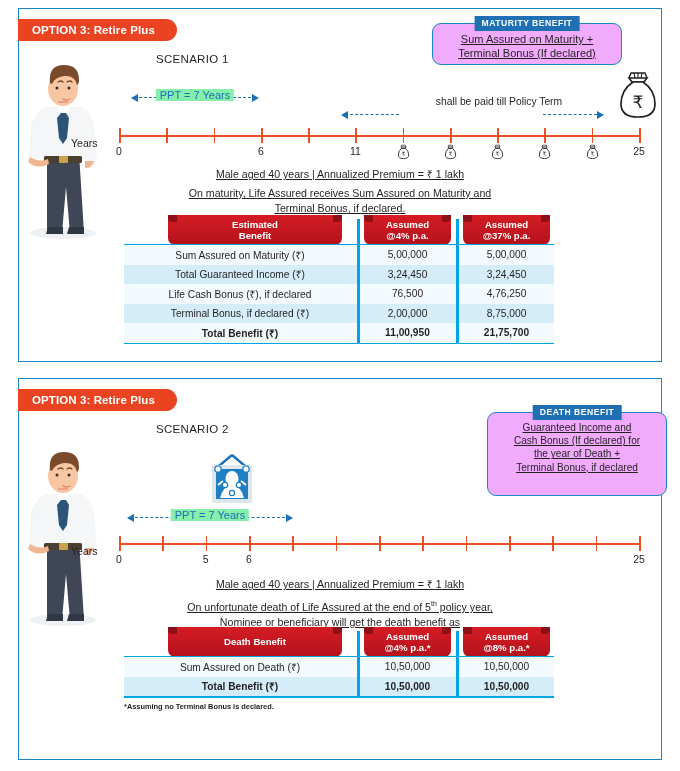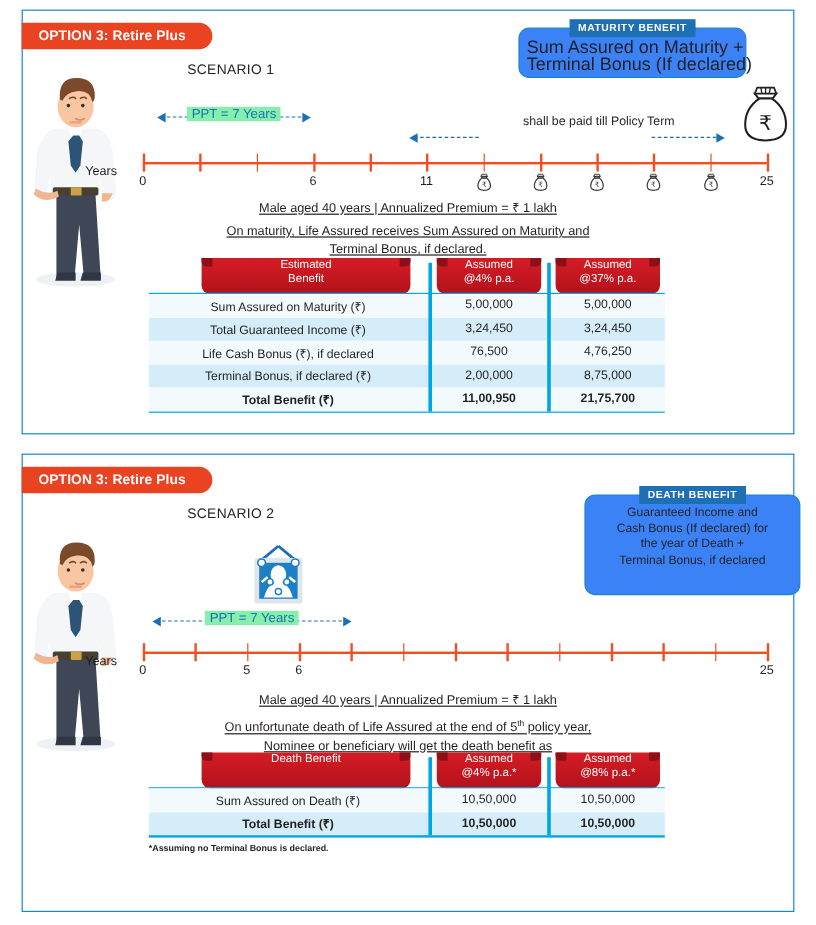--- a/index.html
+++ b/index.html
@@ -10,21 +10,21 @@
   #panel2{top:378px;height:382px;}
 
   .opt-badge{position:absolute;left:-1px;top:10px;background:#ea4322;color:#fff;font-size:11.5px;font-weight:bold;
     padding:5px 22px 5px 14px;border-radius:0 13px 13px 0;letter-spacing:.1px;white-space:nowrap;}
 
   .scenario{position:absolute;font-size:11.5px;color:#231f20;letter-spacing:.3px;white-space:nowrap;}
 
   
   .person{position:absolute;width:92px;height:182px;}
   
-  .callout{position:absolute;border:1.4px solid #1b86c8;border-radius:9px;box-sizing:border-box;background:#3b82f6;}
+  .callout{position:absolute;border:1.4px solid #1b86c8;border-radius:9px;box-sizing:border-box;background:#f0abfc;text-decoration:underline;}
   .callout-tab{position:absolute;top:-8px;left:50%;transform:translateX(-50%);background:#1f6fb5;color:#fff;
     font-size:8.6px;font-weight:bold;letter-spacing:.5px;padding:2px 7px 2.5px;white-space:nowrap;}
   .callout-body{text-align:center;color:#231f20;padding:0 6px;box-sizing:border-box;}
   .callout-body div{white-space:nowrap;}
 
   
   .tl{position:absolute;}
   .tl-axis{position:absolute;left:0;top:0;height:1.7px;background:#f04e23;width:100%;}
   .tick{position:absolute;width:1.7px;background:#f04e23;top:-7px;height:15px;}
   .tl-label{position:absolute;font-size:10.5px;color:#231f20;top:10px;transform:translateX(-50%);white-space:nowrap;}
@@ -41,22 +41,22 @@
   .paid-arrow{position:absolute;top:0;height:0;border-top:1.4px dashed #1b6fb8;}
 
   .desc{position:absolute;text-align:center;font-size:10.6px;line-height:15px;color:#231f20;width:100%;text-decoration:underline;}
   .desc div{white-space:nowrap;}
   sup{font-size:7px;}
 
   
   .tbl{position:absolute;}
   .thead{position:relative;height:30px;}
   .tab{position:absolute;top:0;height:30px;background:linear-gradient(#d51c24,#b3121c);
-    border-radius:0 0 7px 7px;color:#fff;font-size:9.6px;font-weight:normal;text-align:center;
-    display:flex;justify-content:center;line-height:11.5px;box-sizing:border-box;}
+    border-radius:0 0 7px 7px;color:#fff;font-size:9.6px;font-weight:bold;text-align:center;
+    display:flex;align-items:center;justify-content:center;line-height:11.5px;box-sizing:border-box;}
   .tab span{display:block;}
   .notch{position:absolute;top:0;width:9px;height:7px;background:#8d0f18;}
   .notch.l{left:0;border-radius:0 0 0 4px;}
   .notch.r{right:0;border-radius:0 0 4px 0;}
 
   .trow{position:relative;height:19.5px;}
   .trow .c0,.trow .c1,.trow .c2{position:absolute;top:0;height:19.5px;display:flex;align-items:center;
     font-size:10.2px;color:#231f20;box-sizing:border-box;}
   .trow .c0{justify-content:center;}
   .trow .c1,.trow .c2{justify-content:center;}
@@ -102,21 +102,21 @@
 
   <div class="ppt" style="left:112px;top:88px;width:128px;">
     <div class="ppt-line" style="left:8px;width:112px;"></div>
     <div class="arrowL"></div>
     <div class="arrowR"></div>
     <span class="ppt-mid">PPT = 7 Years</span>
   </div>
 
   <div class="callout" style="left:413px;top:14px;width:190px;height:42px;">
     <span class="callout-tab">MATURITY BENEFIT</span>
-    <div class="callout-body" style="padding-top:9px;font-size:15px;line-height:13.5px;">
+    <div class="callout-body" style="padding-top:9px;font-size:11px;line-height:13.5px;">
       <div>Sum Assured on Maturity +</div>
       <div>Terminal Bonus (If declared)</div>
     </div>
   </div>
 
   <span style="position:absolute;left:598px;top:61px;">
     <svg width="42" height="50" viewBox="0 0 42 50">
       <path d="M12 8 h18 l-3 4 h-12z" fill="#fff" stroke="#231f20" stroke-width="1.6"></path>
       <path d="M12 8 l2 -5 h14 l2 5" fill="none" stroke="#231f20" stroke-width="1.4"></path>
       <path d="M17 3 l1 5 M21 3 v5 M25 3 l-1 5" stroke="#231f20" stroke-width="1.1"></path>

